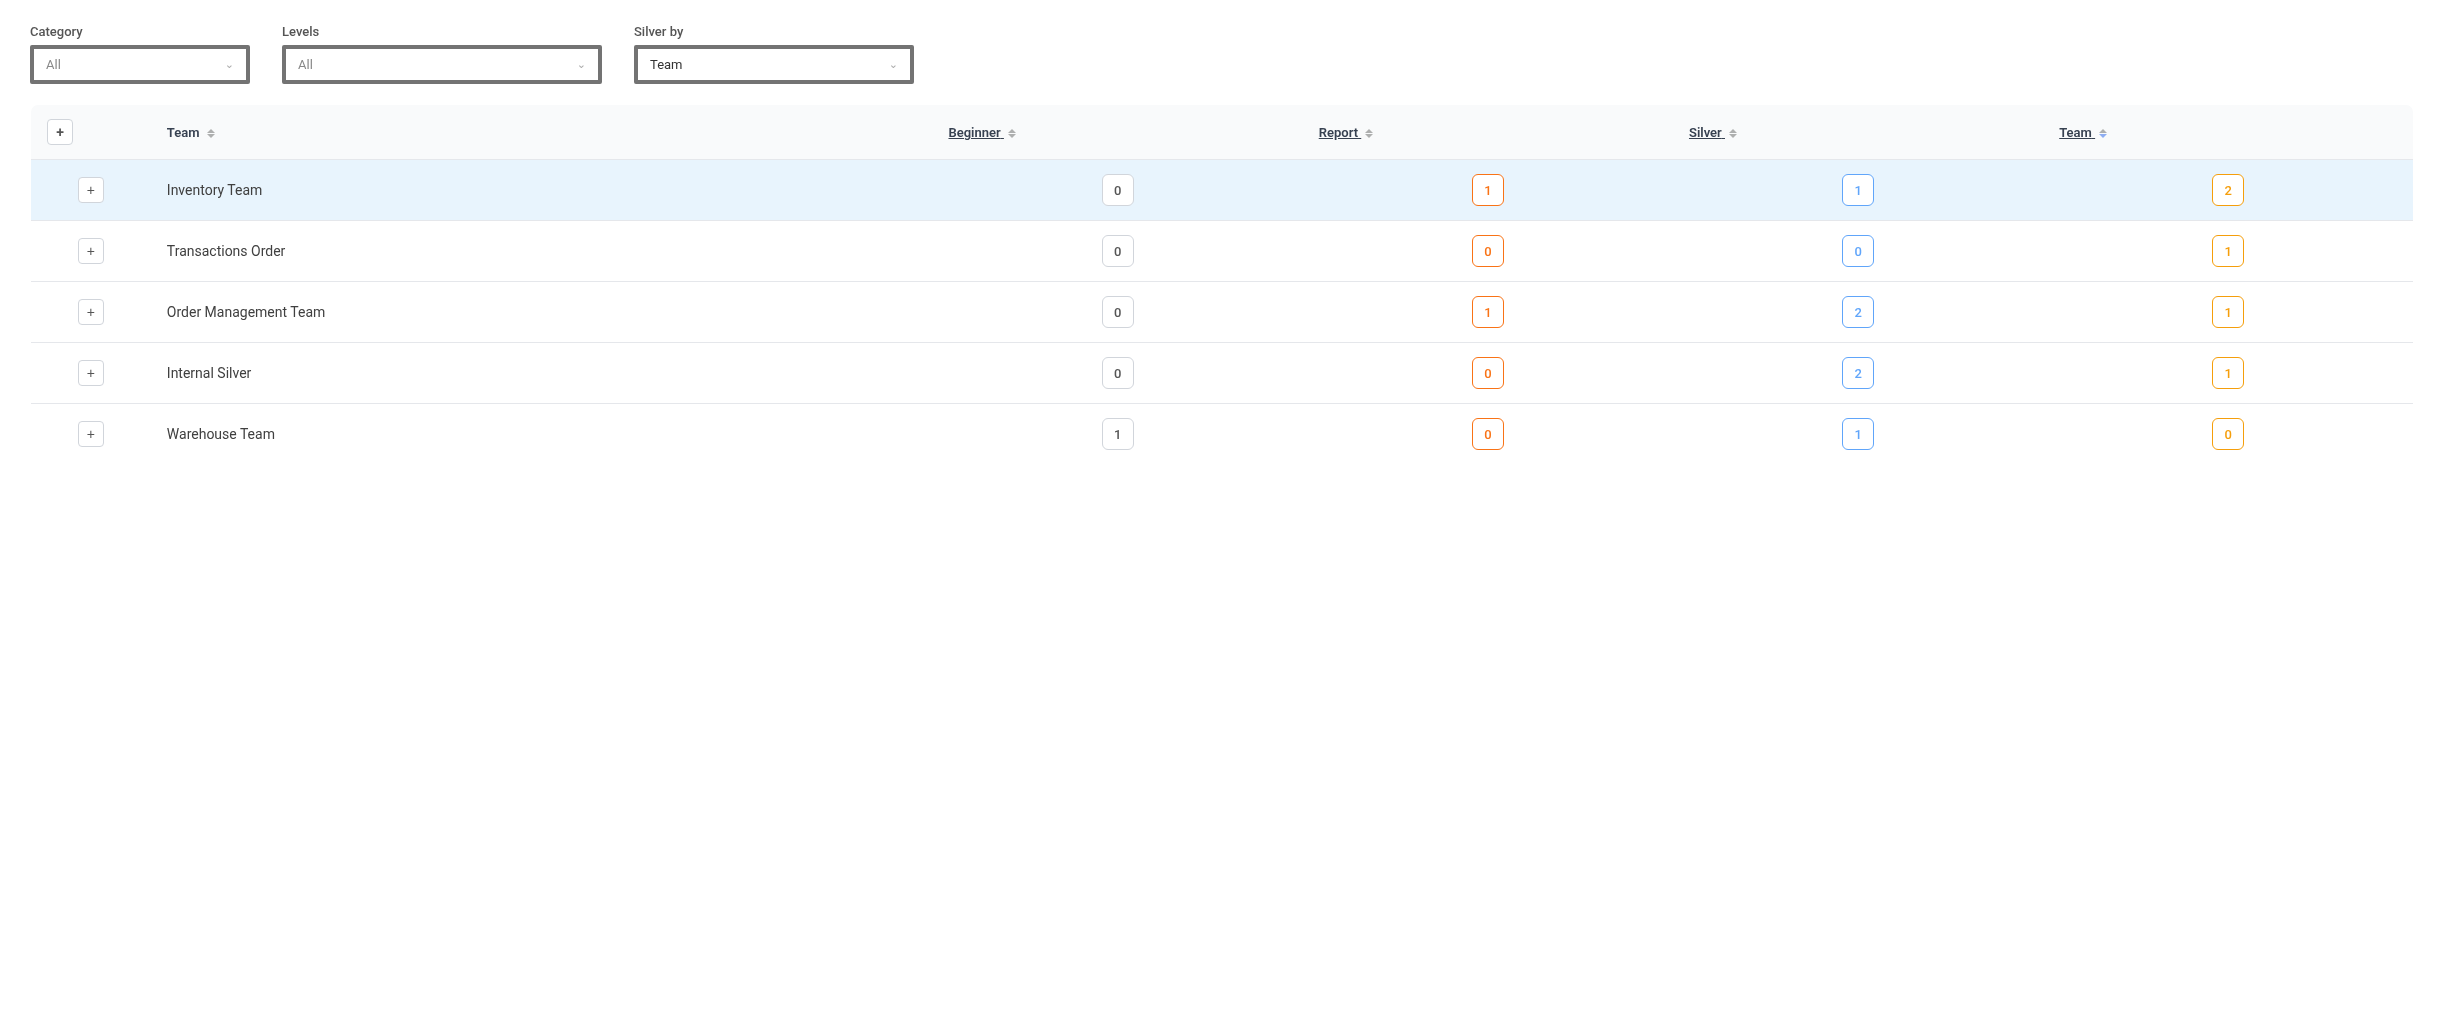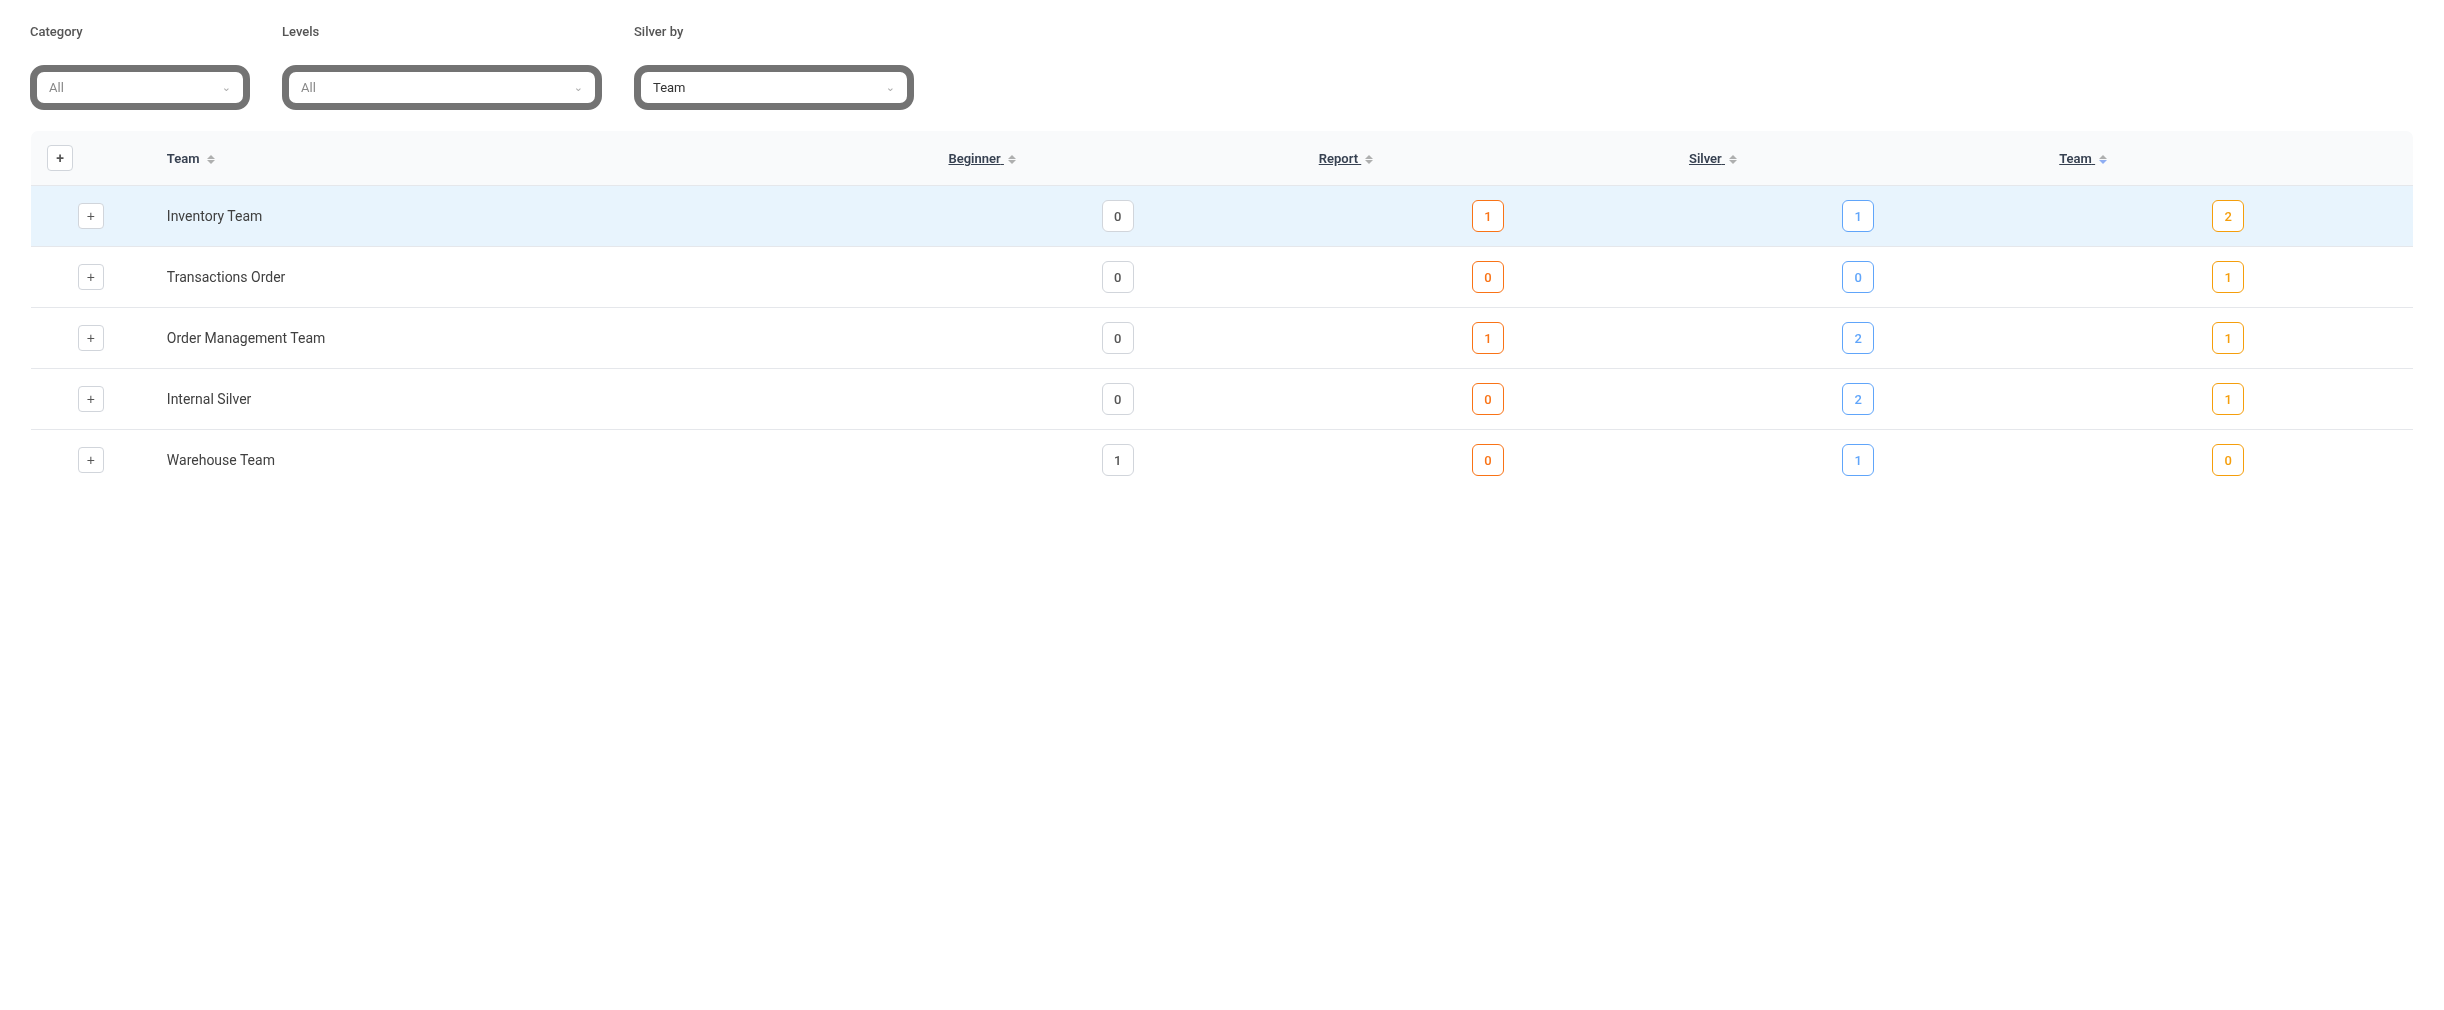--- a/index.html
+++ b/index.html
@@ -35,29 +35,28 @@
     }
     .filter-label {
       font-size: 13px;
       color: #555;
       font-weight: 500;
     }
     .filter-select {
       display: flex;
       align-items: center;
       justify-content: space-between;
-      border: 7px solid #737373;
-      border-radius: 14px;
+      border: 4px solid #737373;
+      border-radius: 2px;
       padding: 8px 12px;
       background: #fff;
       cursor: pointer;
       color: #888;
       font-size: 13px;
       width: 220px;
-      margin-top: 20px;
     }
     .filter-select-wide {
       width: 320px;
     }
     .filter-select-group {
       width: 280px;
       color: #333;
     }
     .chevron-icon {
       color: #aaa;

